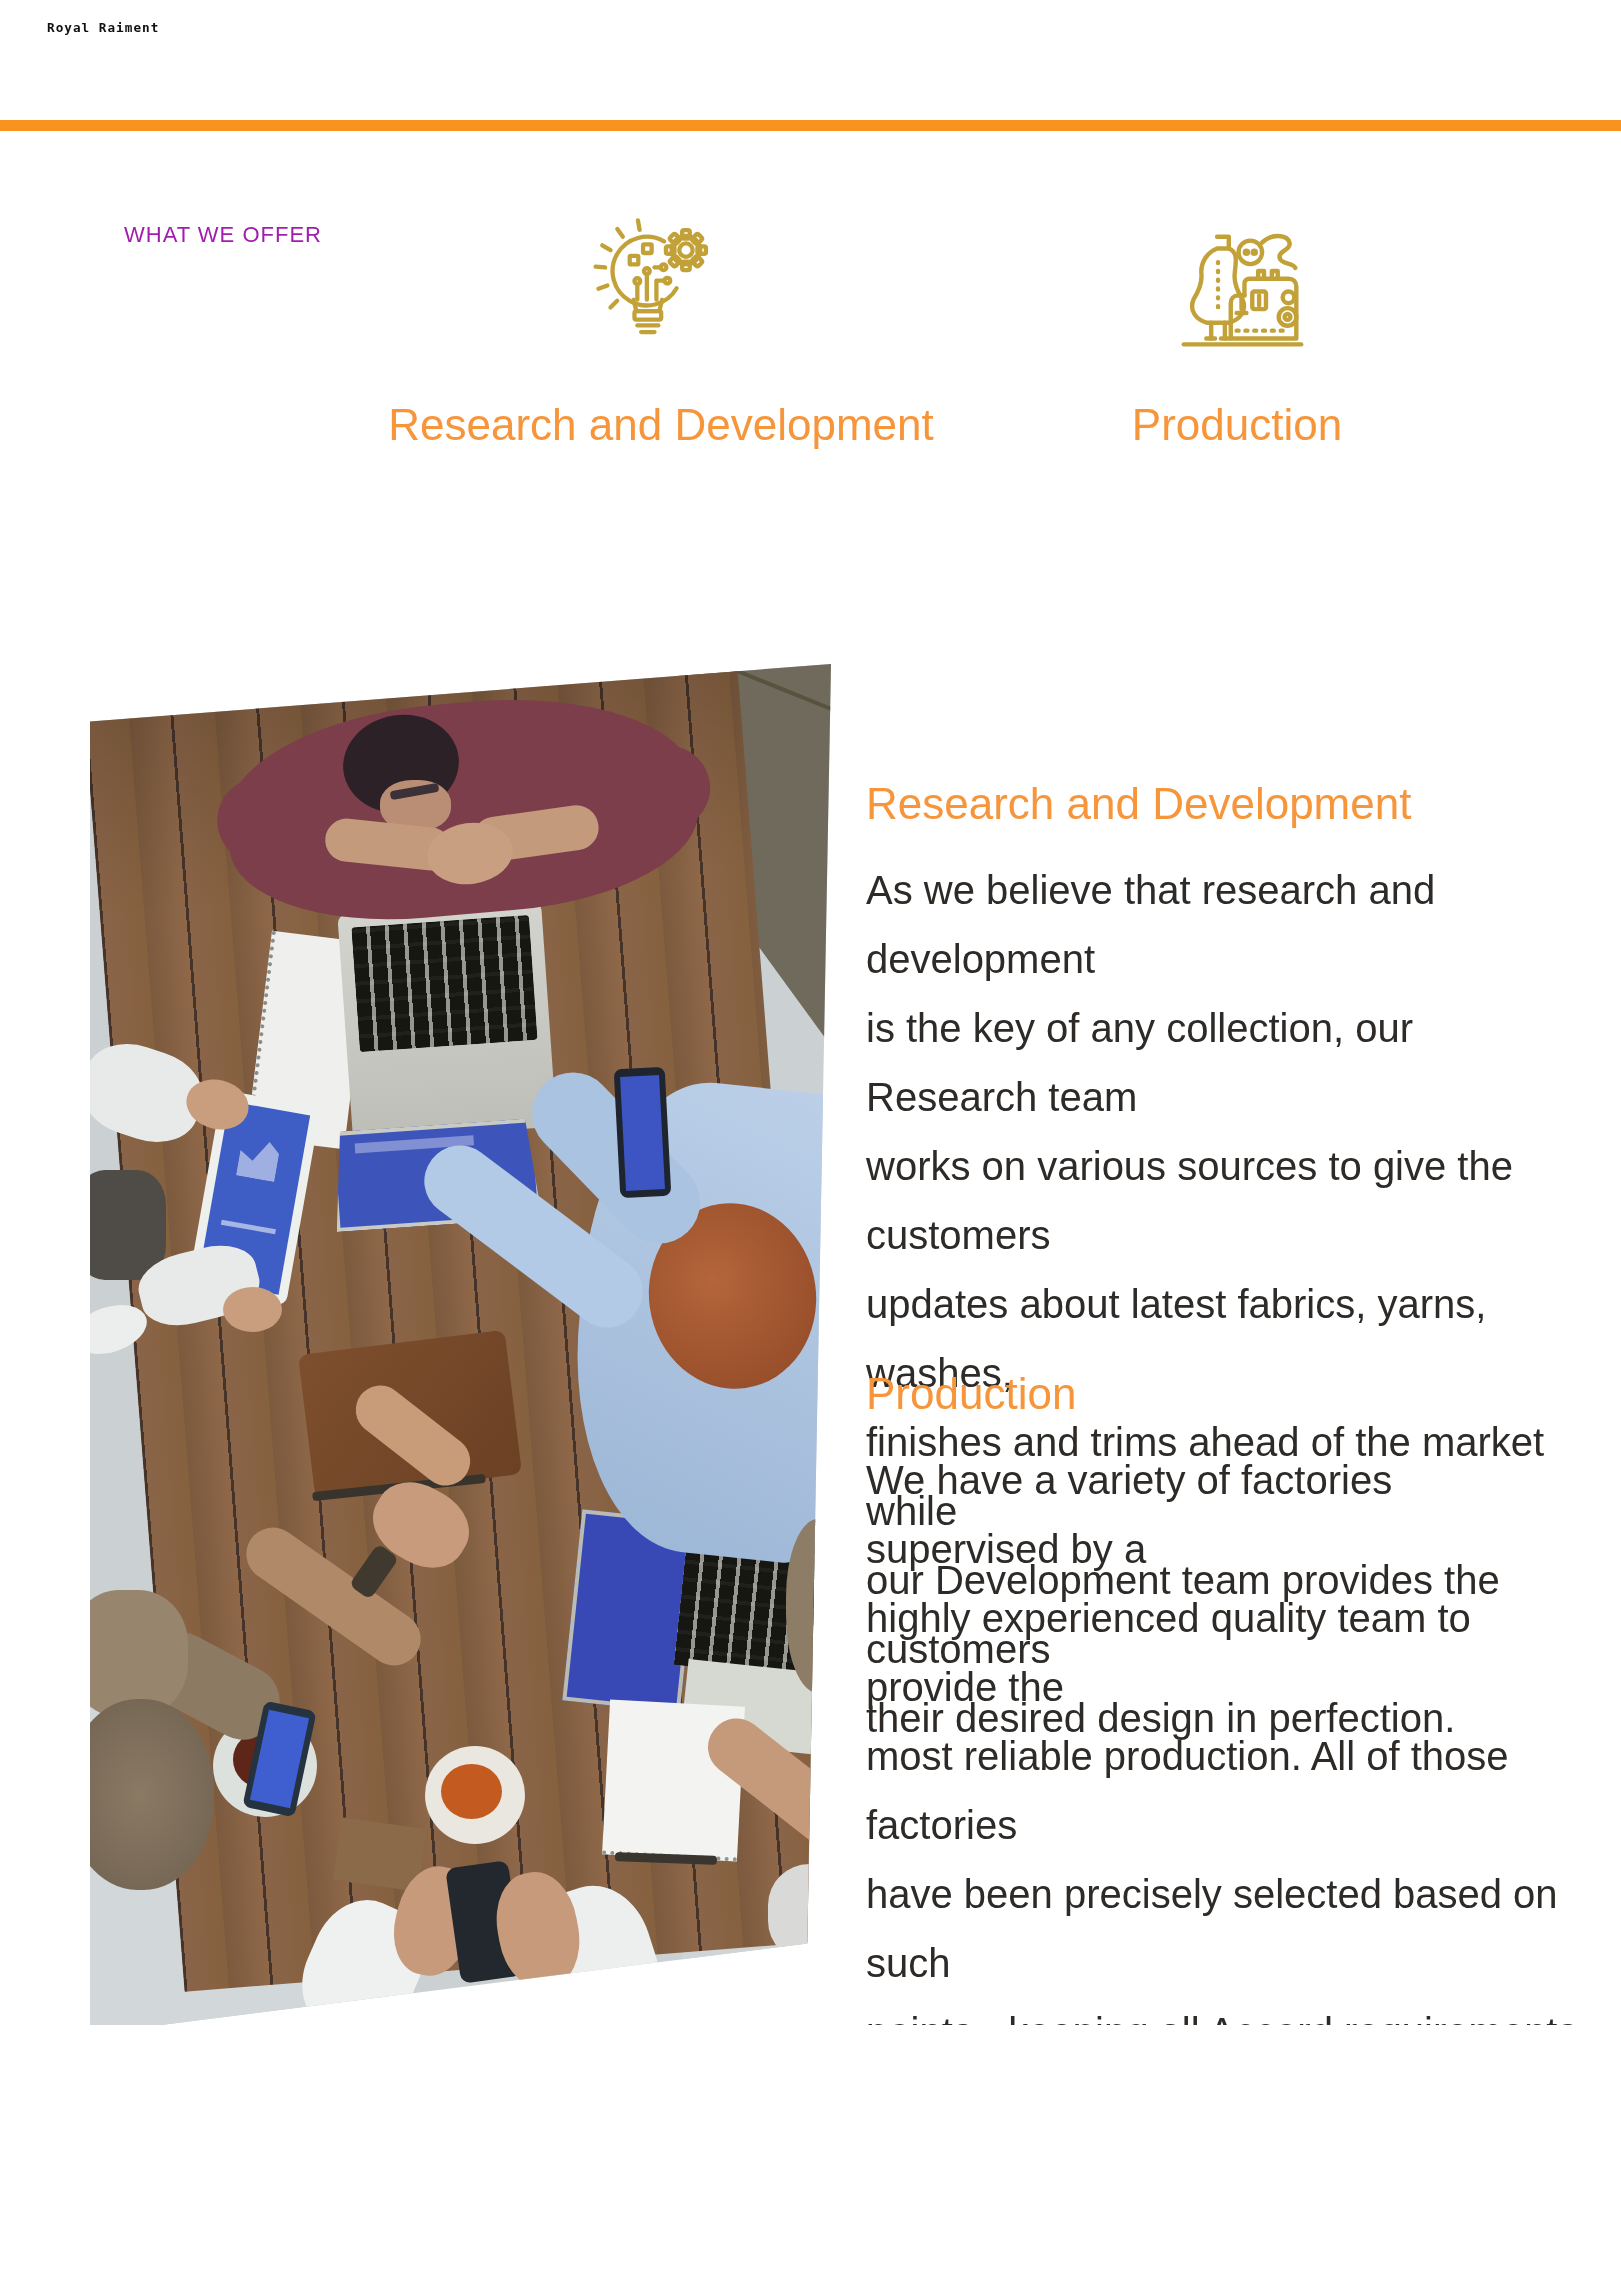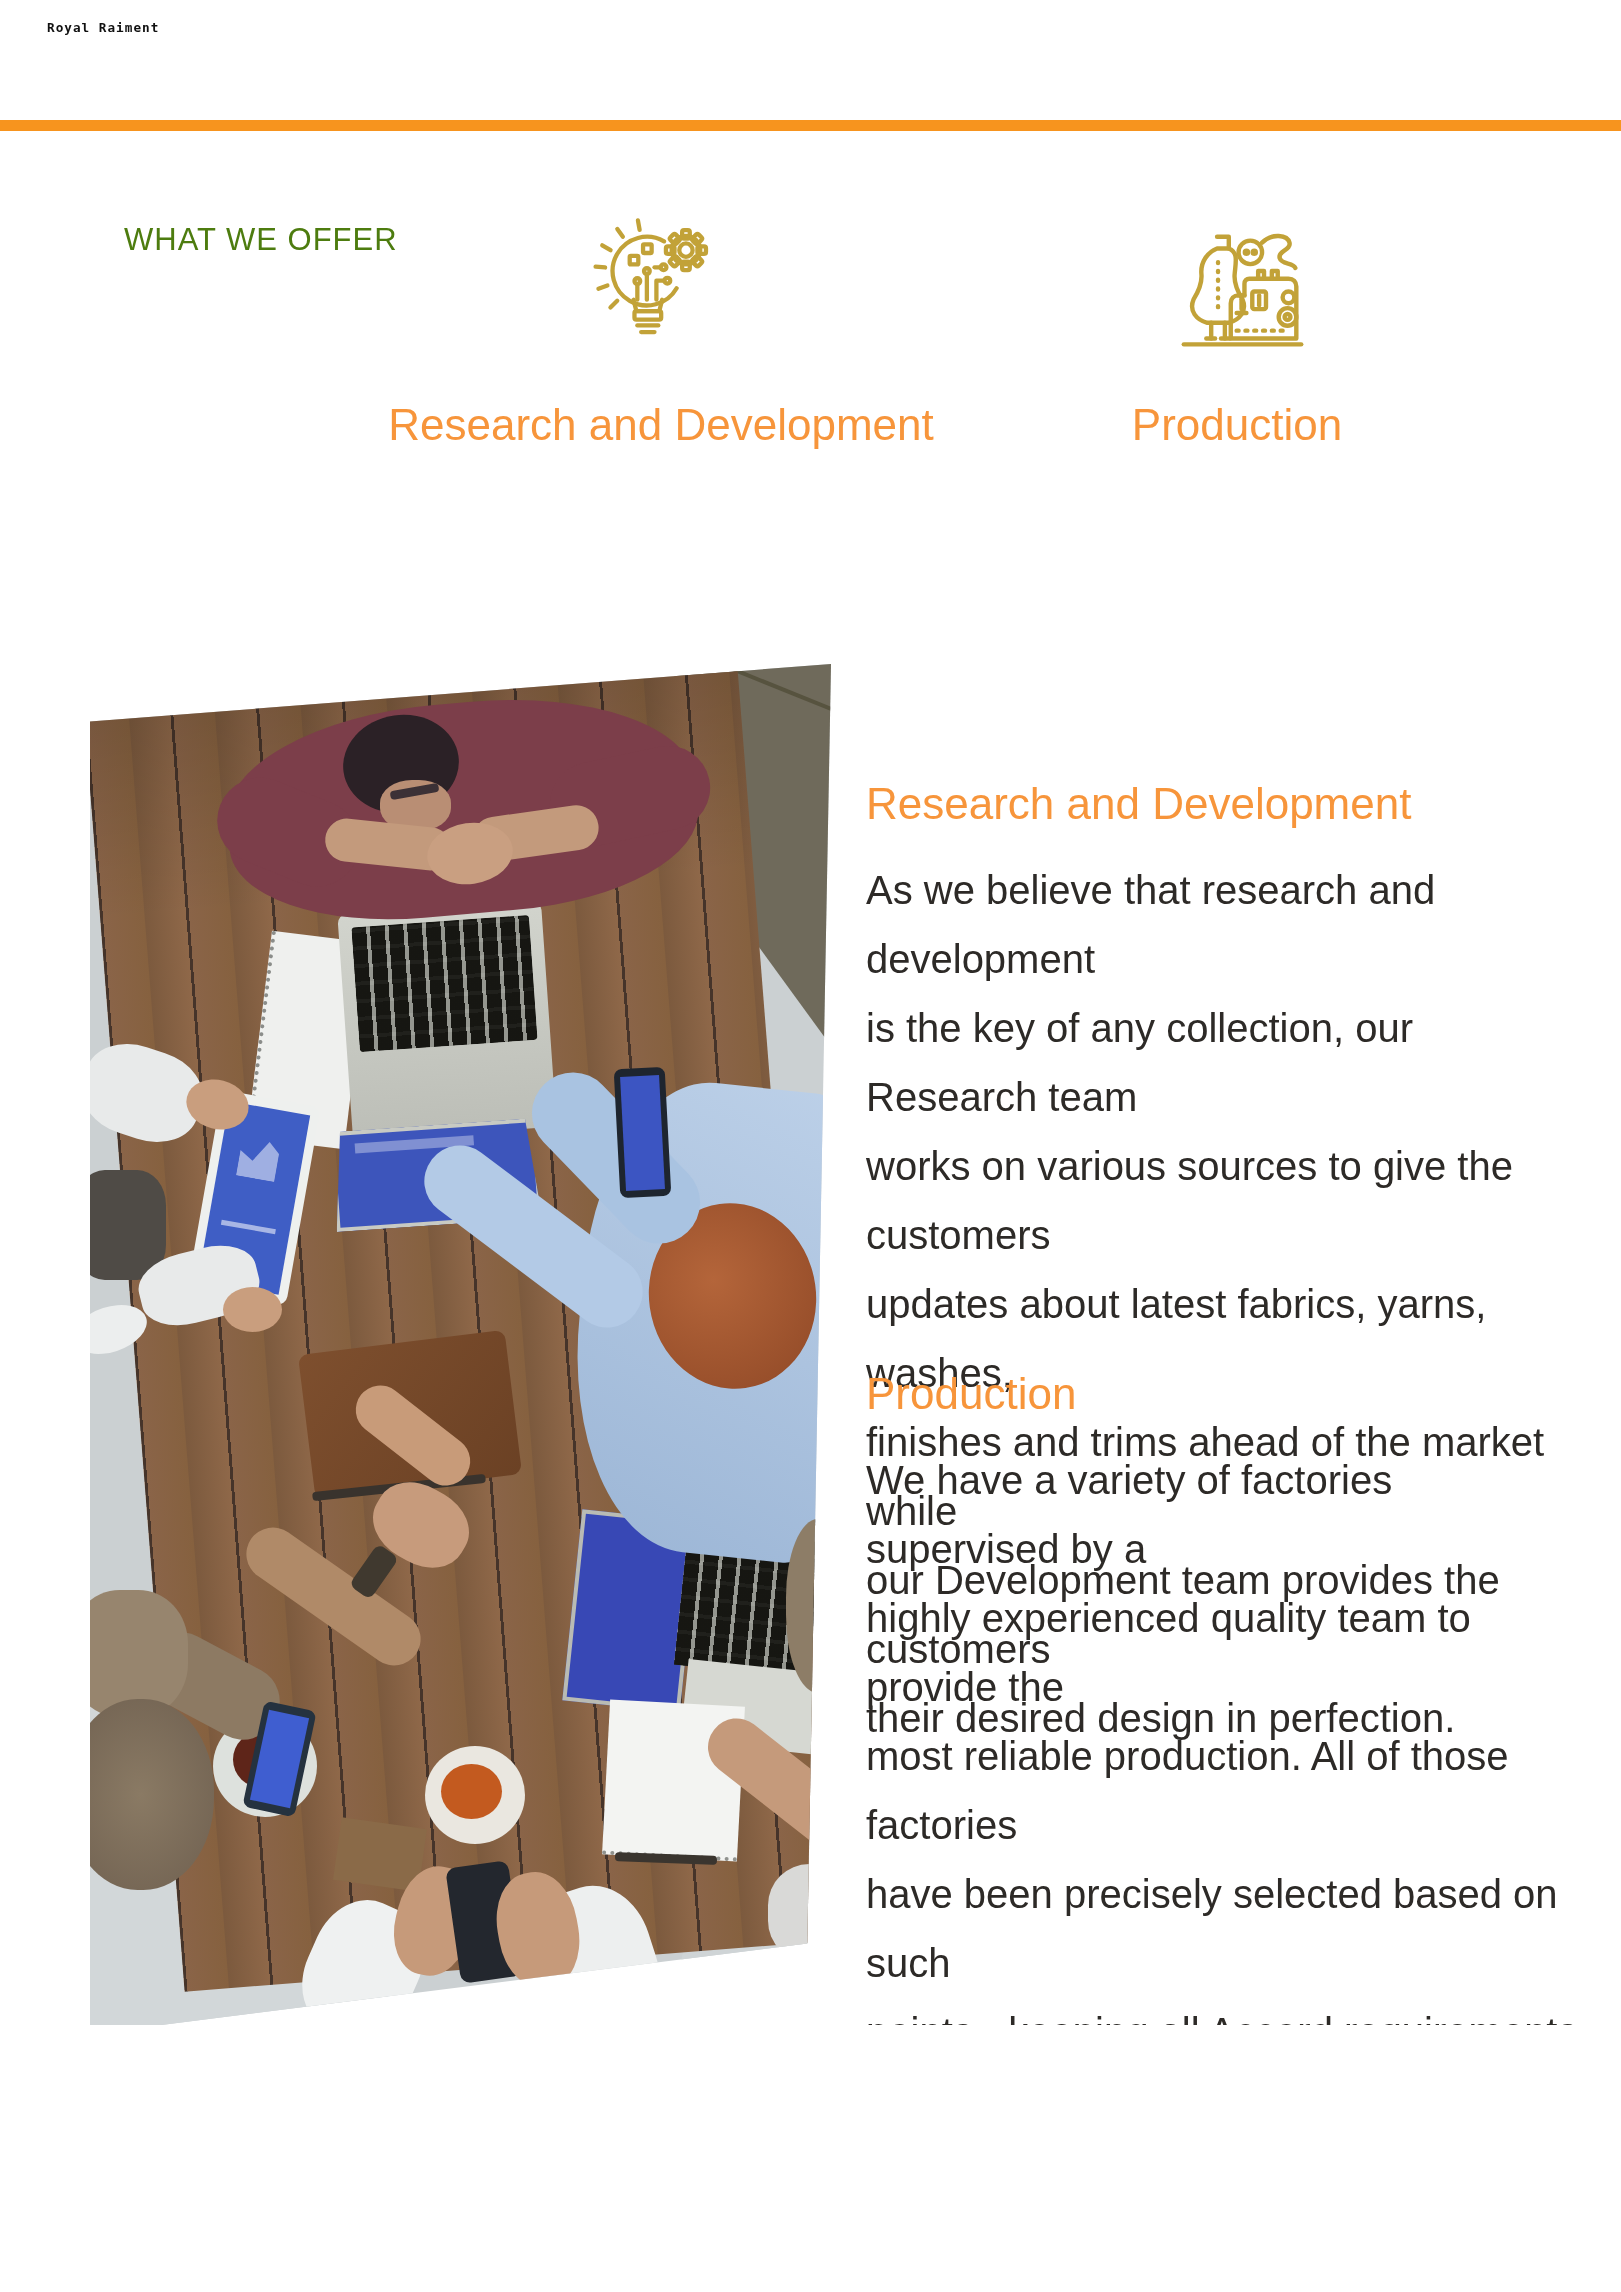--- a/index.html
+++ b/index.html
@@ -2,21 +2,21 @@
 <html><head>
 <meta charset="utf-8">
 <style>
   html,body{margin:0;padding:0;background:#ffffff;}
   .page{position:relative;width:1621px;height:2025px;background:#ffffff;overflow:hidden;
         font-family:"Liberation Sans", sans-serif;}
   .abs{position:absolute;}
   .logo{left:47px;top:19.6px;font-family:"DejaVu Sans Mono", monospace;
         font-weight:bold;font-size:12.7px;letter-spacing:1px;color:#111111;}
   .topbar{left:0;top:120px;width:1621px;height:10.8px;background:#F7941E;}
-  .offer-title{left:124px;top:222px;font-size:31px;color:#4d7c0f;letter-spacing:1px;}
+  .offer-title{left:124px;top:222px;font-size:22px;color:#a21caf;letter-spacing:1px;}
   .icon-box{width:137px;height:143px;}
   .icon1{left:586px;top:212px;}
   .icon2{left:1174px;top:220px;}
   .offer-label{top:400px;font-size:44px;color:#F7953B;text-align:center;white-space:nowrap;}
   .label1{left:318px;width:686px;}
   .label2{left:1041px;width:392px;}
   .article{left:866px;width:725px;}
   .article h2{margin:0;font-size:44px;font-weight:400;color:#F7953B;line-height:1.1;}
   .article p{margin:27.4px 0 0 0;font-size:40px;color:#2d2a27;line-height:69px;white-space:pre-line;}
   .article1{top:780px;}

